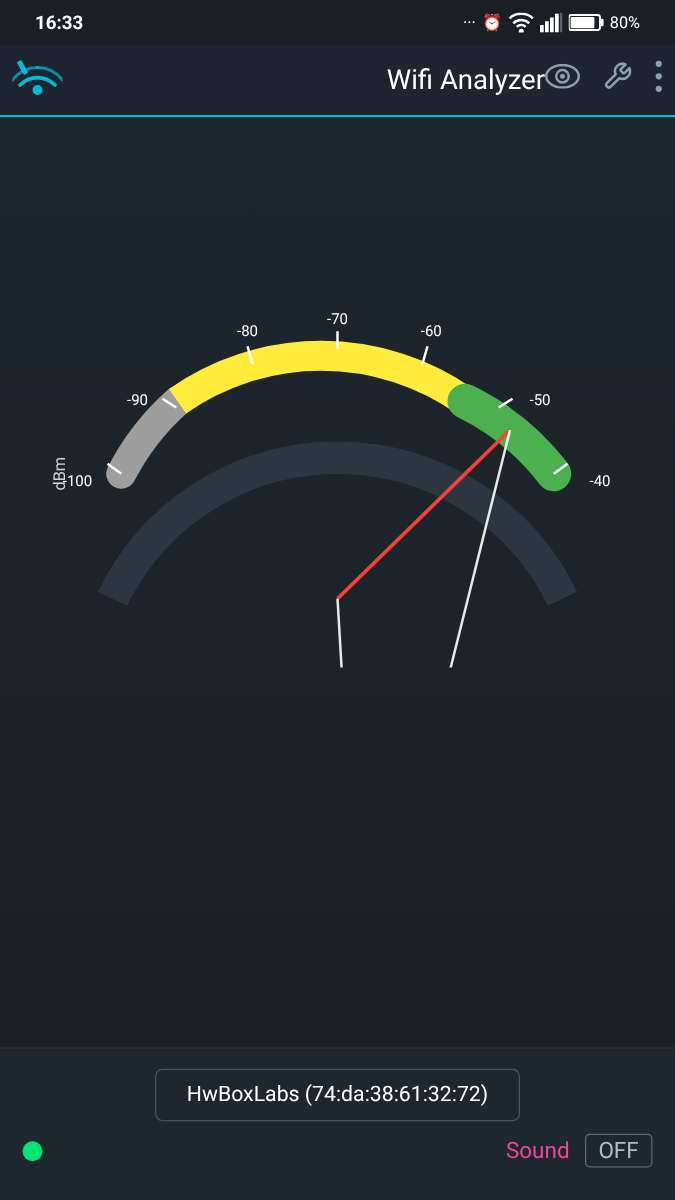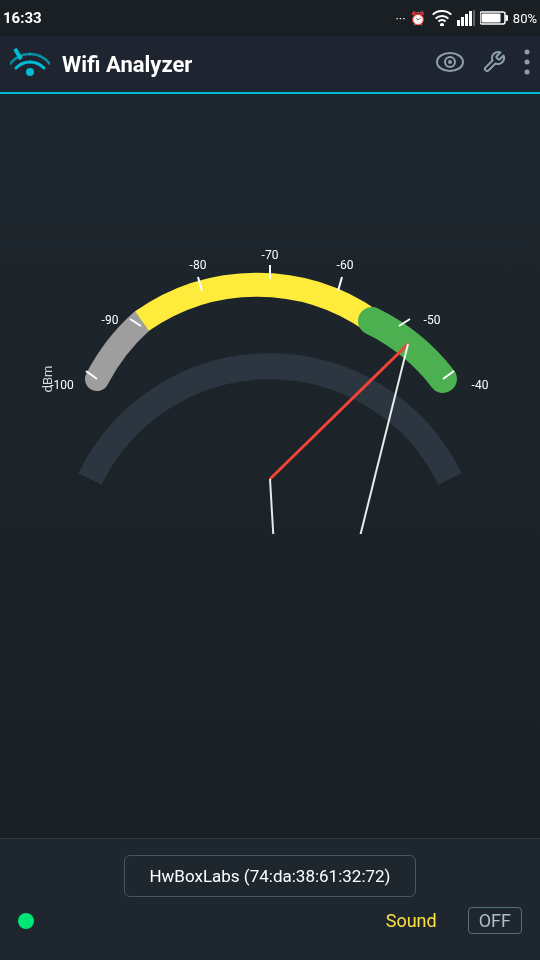--- a/index.html
+++ b/index.html
@@ -15,21 +15,21 @@
     }
 
     
     #status-bar {
       width: 540px;
       height: 36px;
       background: #1a1f24;
       display: flex;
       align-items: center;
       justify-content: space-between;
-      padding: 0 3px;
+      padding: 0 28px;
       position: relative;
     }
     #status-time {
       font-size: 15px;
       font-weight: bold;
       color: #fff;
     }
     #status-icons {
       display: flex;
       align-items: center;
@@ -48,23 +48,24 @@
       padding: 0 10px;
       border-bottom: 2px solid #00bcd4;
     }
     #app-icon {
       width: 40px;
       height: 40px;
       margin-right: 12px;
     }
     #app-title {
       font-size: 22px;
-      font-weight: 700;
+      font-weight: 400;
       color: #ffffff;
       flex: 1;
+      text-align: right;
     }
     #top-actions {
       display: flex;
       align-items: center;
       gap: 18px;
     }
     .top-action-icon {
       color: #b0bec5;
       font-size: 22px;
       cursor: pointer;
@@ -129,22 +130,22 @@
 
     #signal-dot {
       width: 16px;
       height: 16px;
       border-radius: 50%;
       background: #00e676;
     }
 
     #sound-label {
       font-size: 18px;
-      color: #fde047;
-      margin-right: 23px;
+      color: #ec4899;
+      margin-right: 4px;
     }
 
     #sound-toggle {
       font-size: 18px;
       font-weight: normal;
       color: #b0bec5;
       border: 1px solid #546e7a;
       border-radius: 4px;
       padding: 2px 10px;
       cursor: pointer;

